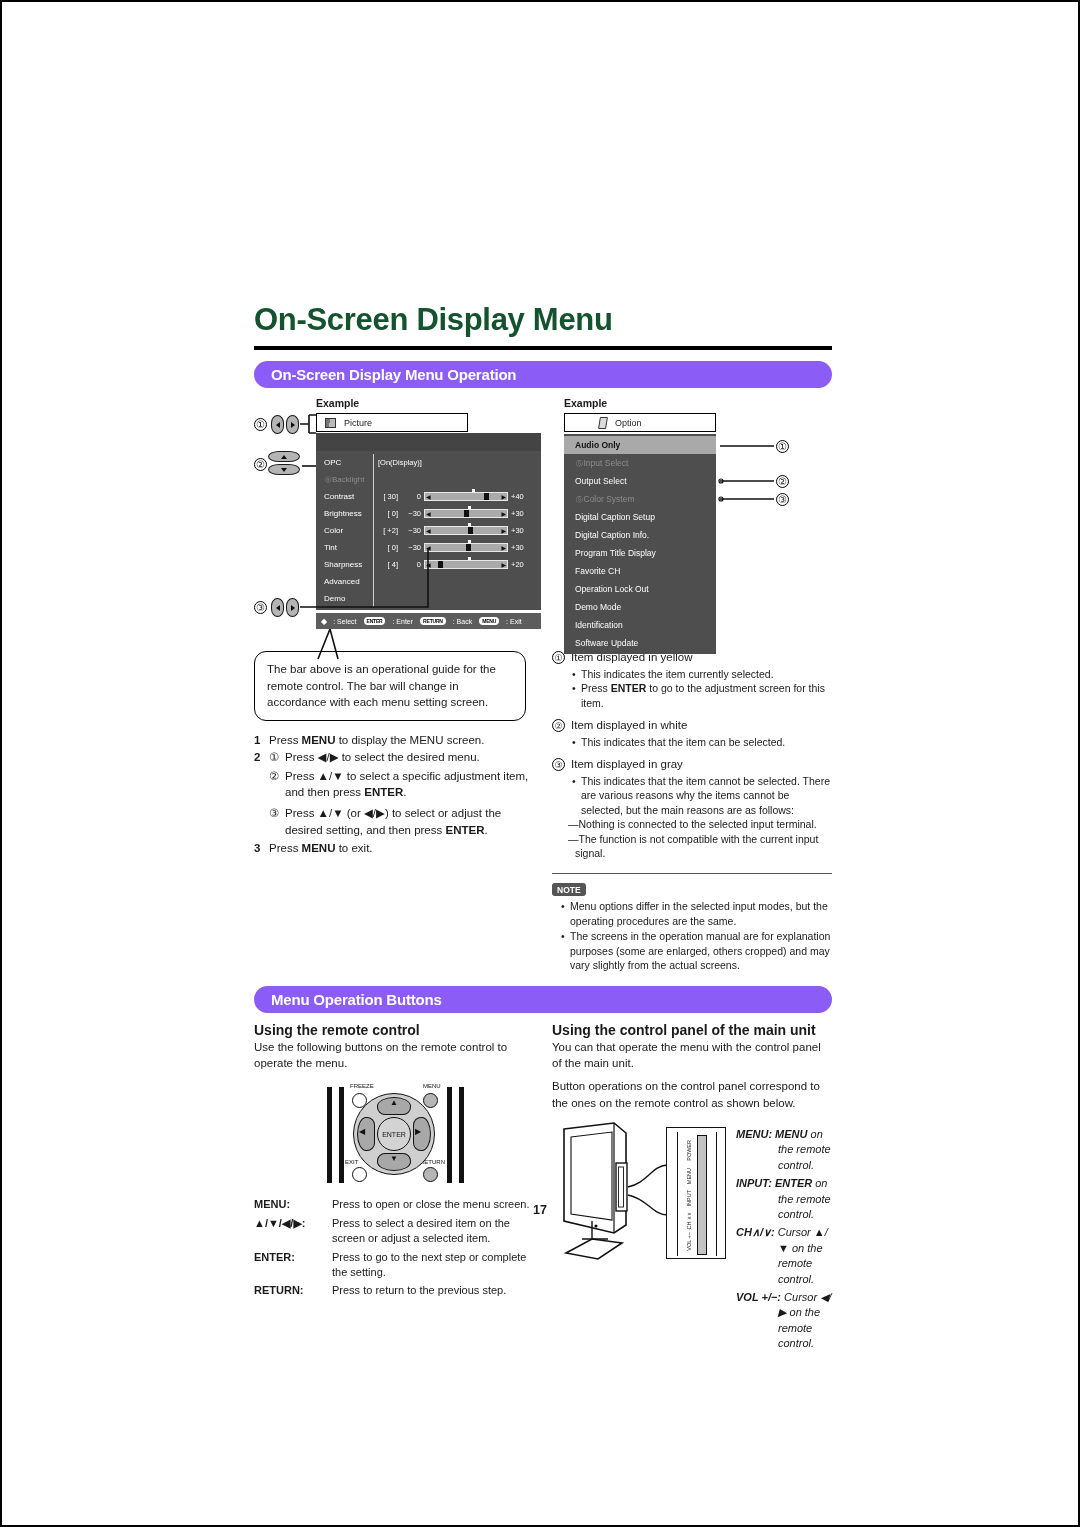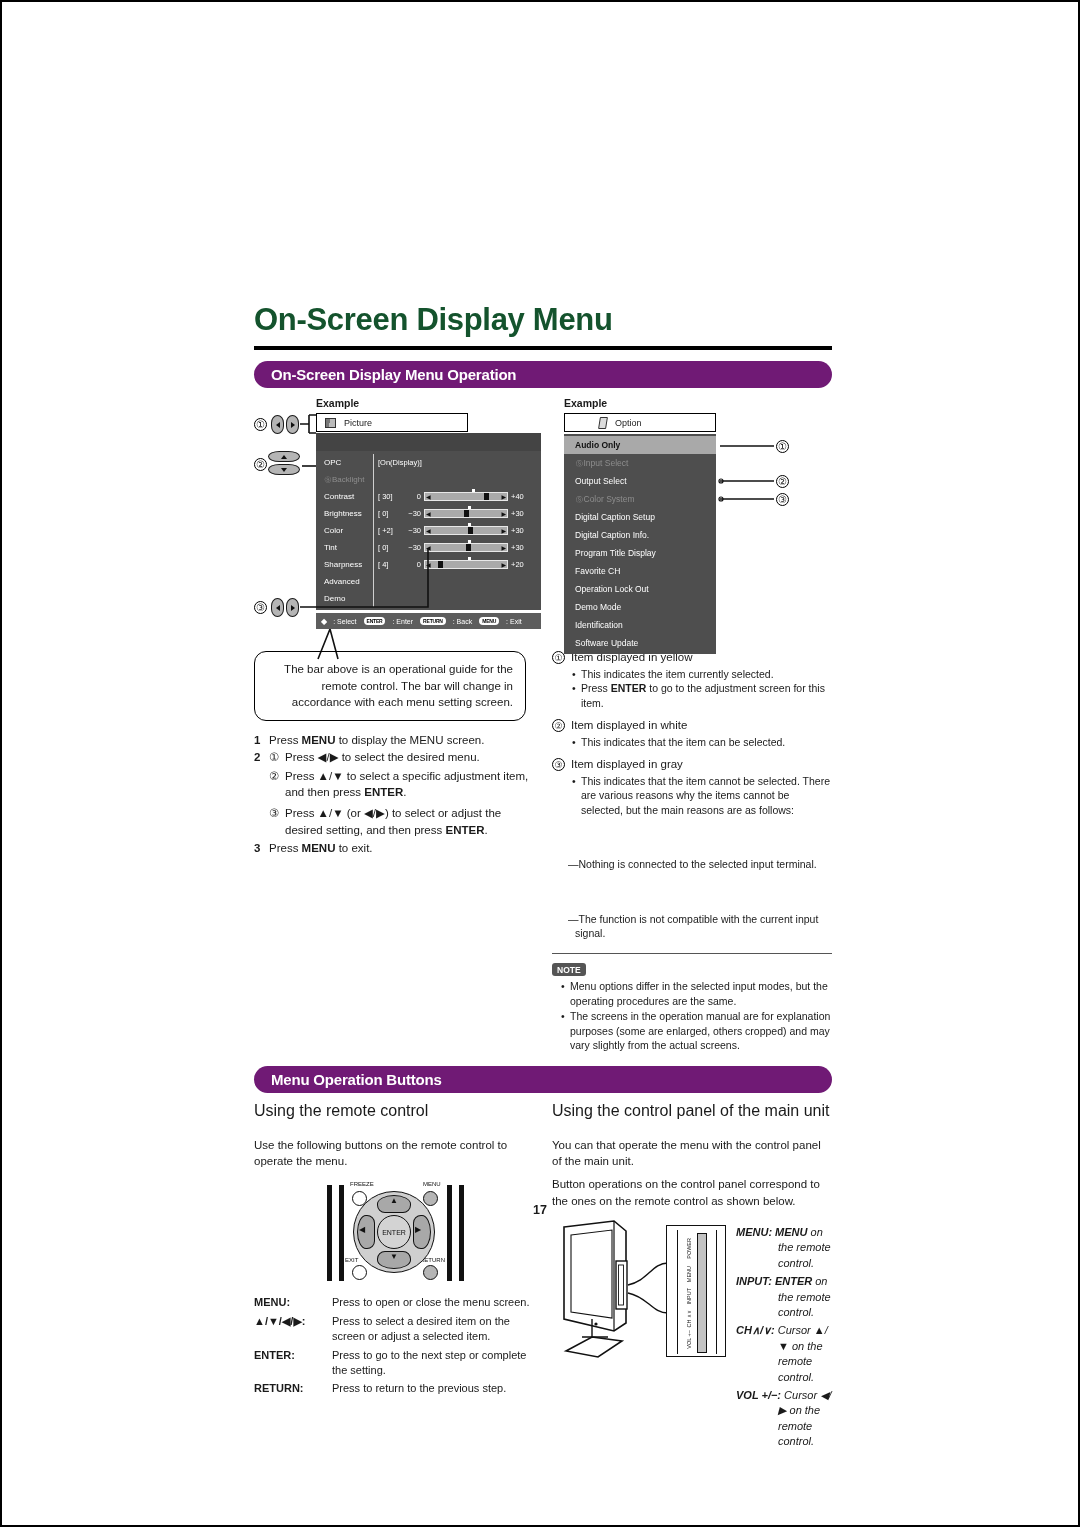--- a/index.html
+++ b/index.html
@@ -32,21 +32,21 @@
     letter-spacing:-0.3px;
     margin:0 0 8px 0;
     color:#14532d;
   }
   .title-rule {
     height:4px;
     background:#000;
     margin-bottom:11px;
   }
   .section-banner {
-    background:#701a75;
+    background:#8b5cf6;
     color:#fff;
     border-radius:14px;
     height:27px;
     line-height:27px;
     padding-left:17px;
     font-size:15px;
     font-weight:bold;
     letter-spacing:-0.2px;
     margin-bottom:9px;
   }
@@ -148,21 +148,21 @@
   .osd-left {
     width:58px;
     border-right:1.3px solid #cfcfcf;
     padding-left:8px;
   }
   .osd-left div { height:17px; line-height:17px; white-space:nowrap; }
   .osd-left div.dim { color:#8d8d8d; }
   .ban { display:inline-block; transform:scale(0.85); }
   .osd-right { flex:1; padding-left:4px; }
   .osd-row { height:17px; display:flex; align-items:center; gap:3px; font-size:7.5px; white-space:nowrap; }
-  .val { width:20px; }
+  .val { width:20px; text-align:right; }
   .minv { width:20px; text-align:right; }
   .maxv { width:18px; text-align:left; }
   .bar {
     position:relative;
     width:84px; height:9px;
     background:#aaa;
     border:1px solid #e8e8e8;
     display:flex; align-items:center;
     justify-content:space-between;
     padding:0 1px;
@@ -204,58 +204,57 @@
   
   .balloon {
     position:relative;
     border:1.6px solid #000;
     border-radius:12px;
     padding:9px 12px;
     font-size:11.5px;
     line-height:1.45;
     width:272px;
     margin-top:28px;
-    text-align:right;
   }
 
   
   .steps { margin-top:11px; font-size:11.5px; line-height:1.42; }
   .steps .st { display:flex; gap:6px; margin-bottom:1px; }
   .steps .num { font-weight:bold; width:9px; flex:none; }
   .steps .cnum { width:11px; flex:none; }
   b { font-weight:bold; }
 
   
   .expl { font-size:11.5px; line-height:1.45; }
   .expl .hd { display:flex; gap:6px; margin-top:7px; }
   .expl .hd:first-child { margin-top:0; }
   .cmark {
     width:13px;height:13px;border:1px solid #000;border-radius:50%;
     font-size:9px;text-align:center;line-height:12px;flex:none;margin-top:2px;
   }
   .expl ul { margin:1px 0 0 20px; padding:0; list-style:none; }
   .expl li { position:relative; padding-left:9px; margin-bottom:0px; font-size:10.5px; line-height:1.38; }
   .expl li::before { content:"•"; position:absolute; left:0; }
-  .expl .dash { margin-left:16px; font-size:10.5px; line-height:1.38; text-indent:-7px; padding-left:7px;margin-top:40px;}
+  .expl .dash { margin-left:16px; font-size:10.5px; line-height:1.38; text-indent:-7px; padding-left:7px;}
 
   .note-badge {
     display:inline-block;
     background:#555; color:#fff;
     font-size:8.5px; font-weight:bold;
     border-radius:3px;
     padding:1.5px 5px;
     margin-bottom:3px;
   }
   .note-box { margin-top:12px; border-top:1.3px solid #555; padding-top:5px; }
   .note-box ul { margin:0 0 0 9px; padding:0; list-style:none; }
   .note-box li { position:relative; padding-left:9px; font-size:10.5px; line-height:1.38; margin-bottom:1px; }
   .note-box li::before { content:"•"; position:absolute; left:0; }
 
   
-  .sub-hd { font-size:16px; font-weight:normal; margin-bottom:17px; }
+  .sub-hd { font-size:14px; font-weight:bold; margin-bottom:1px; }
   .body-tx { font-size:11.5px; line-height:1.42; }
 
   
   .remote { position:relative; width:150px; height:108px; margin:10px auto 8px auto; }
   .rbar { position:absolute; width:5px; background:#111; }
   .rcirc {
     position:absolute; width:15px;height:15px;border-radius:50%;
     border:1.6px solid #111; background:#fff;
   }
   .rcirc.g { background:#b5b5b5; }

